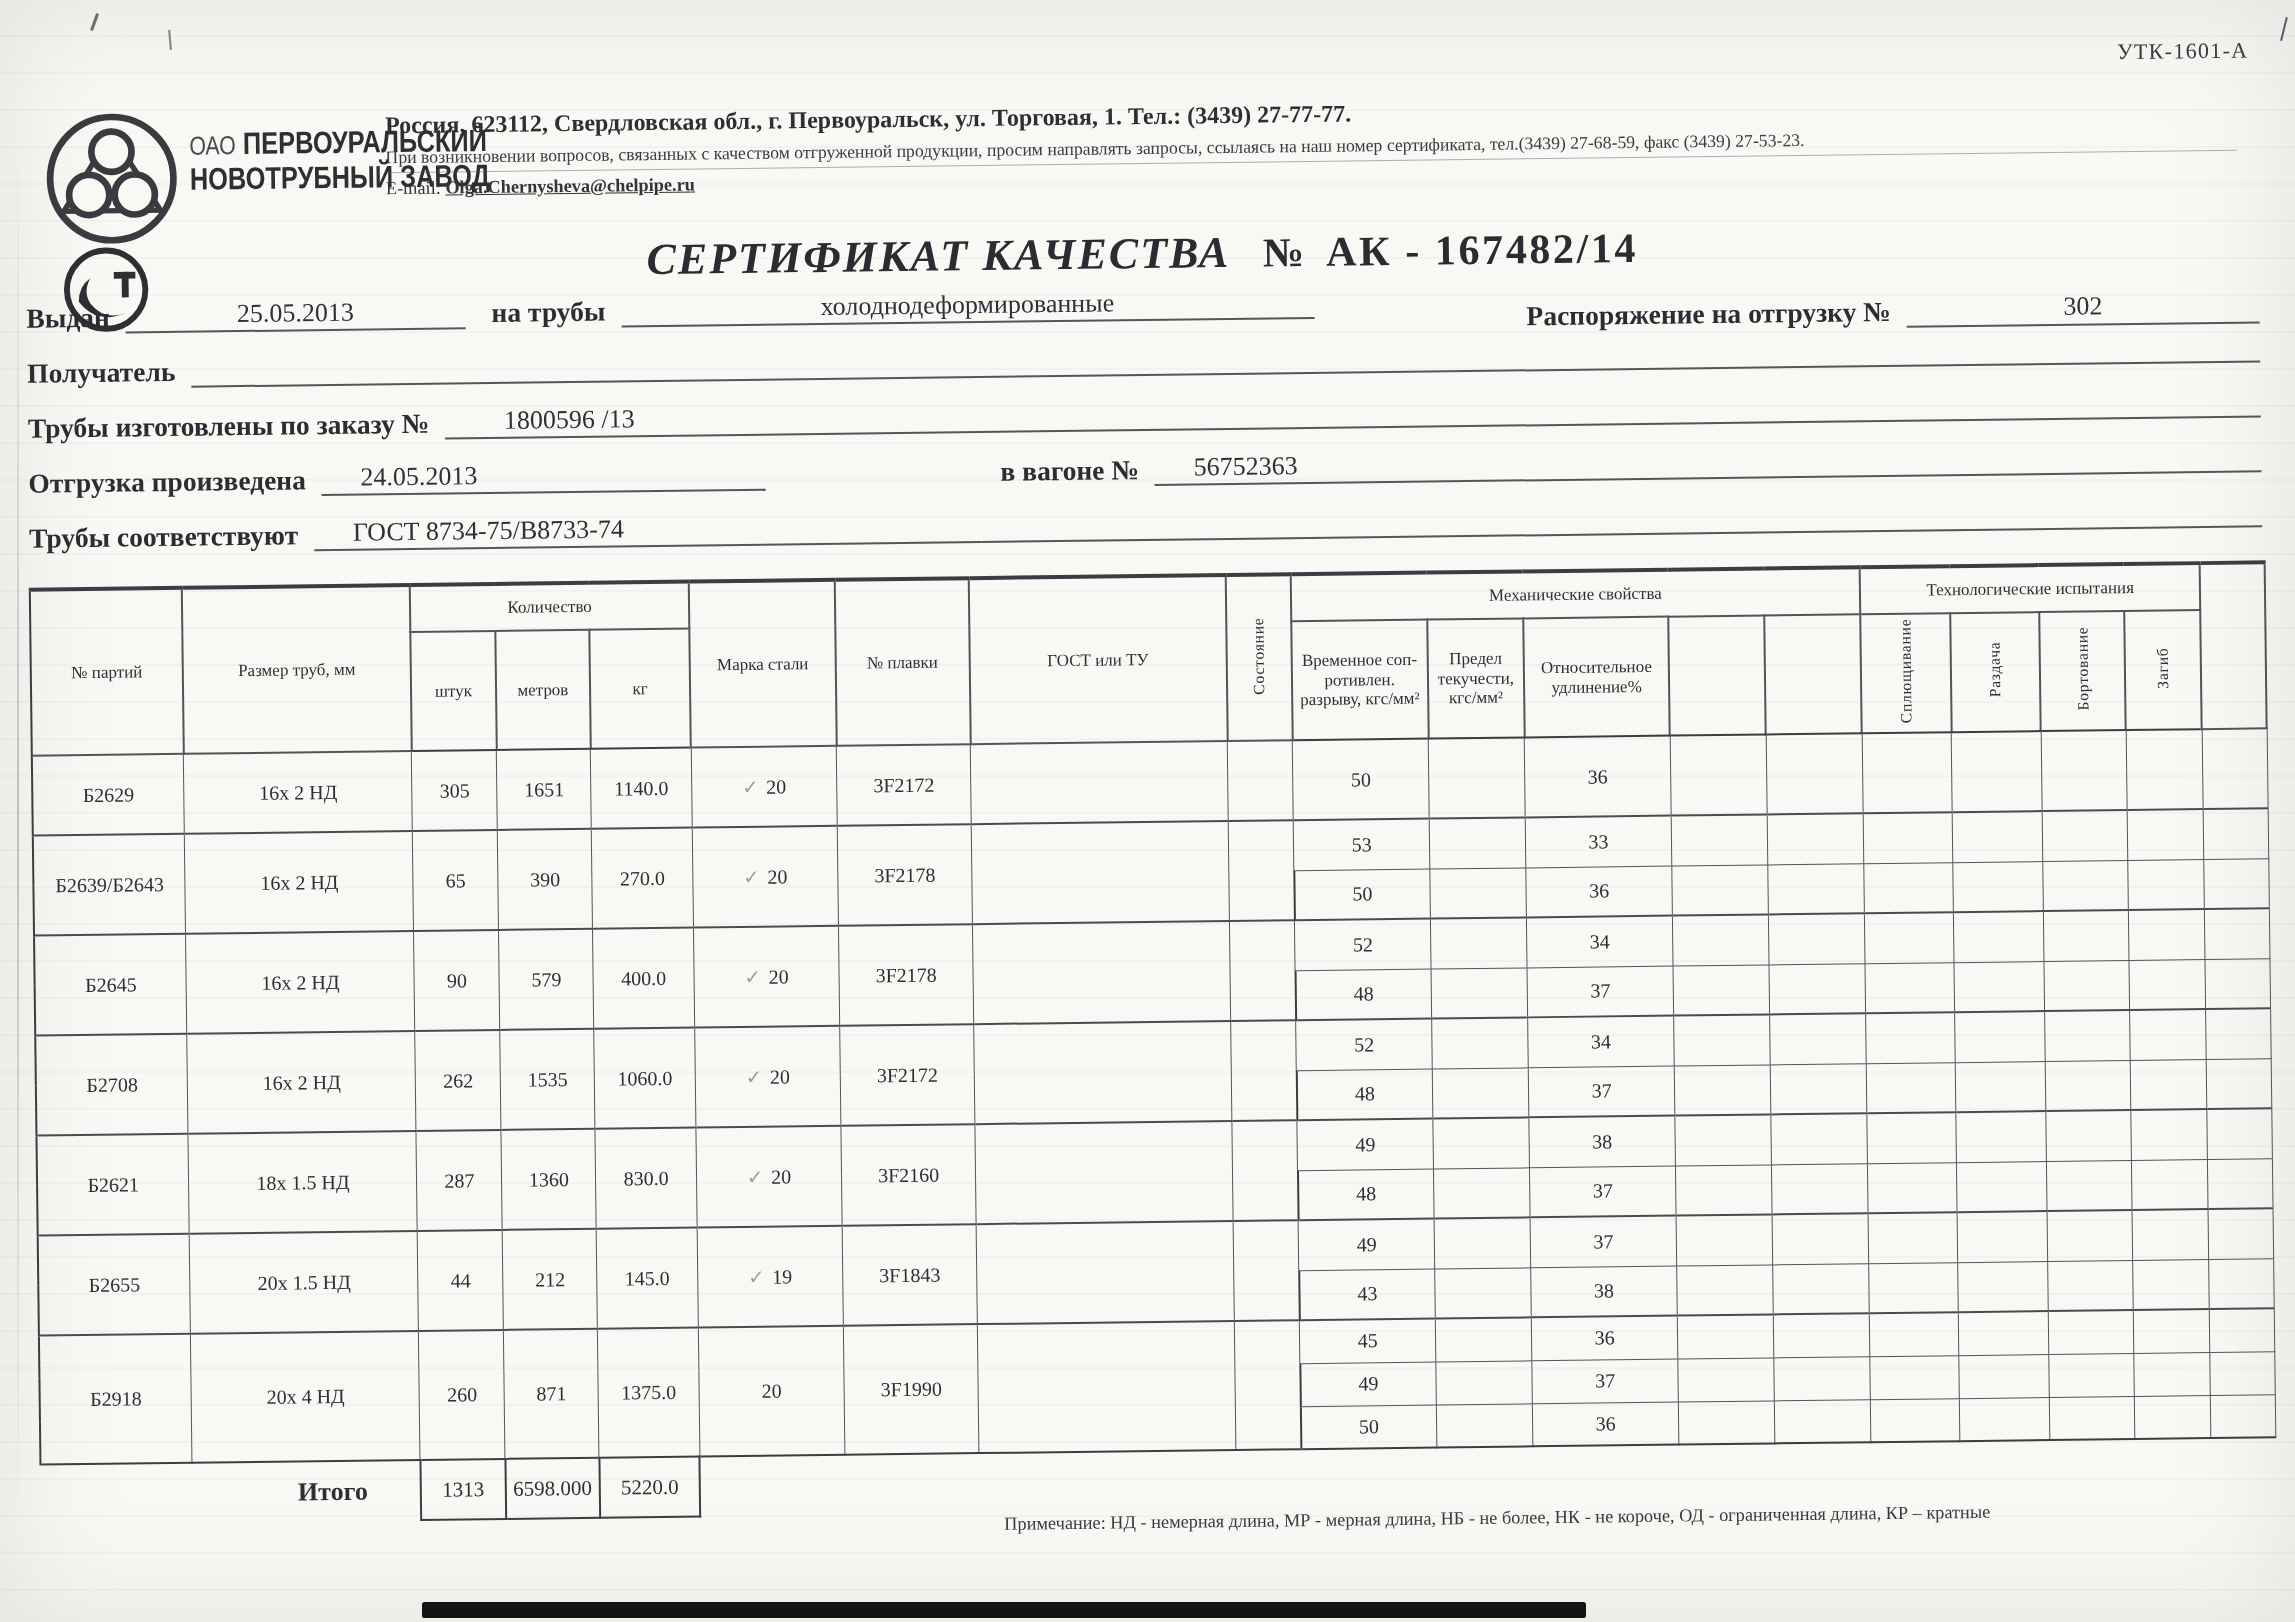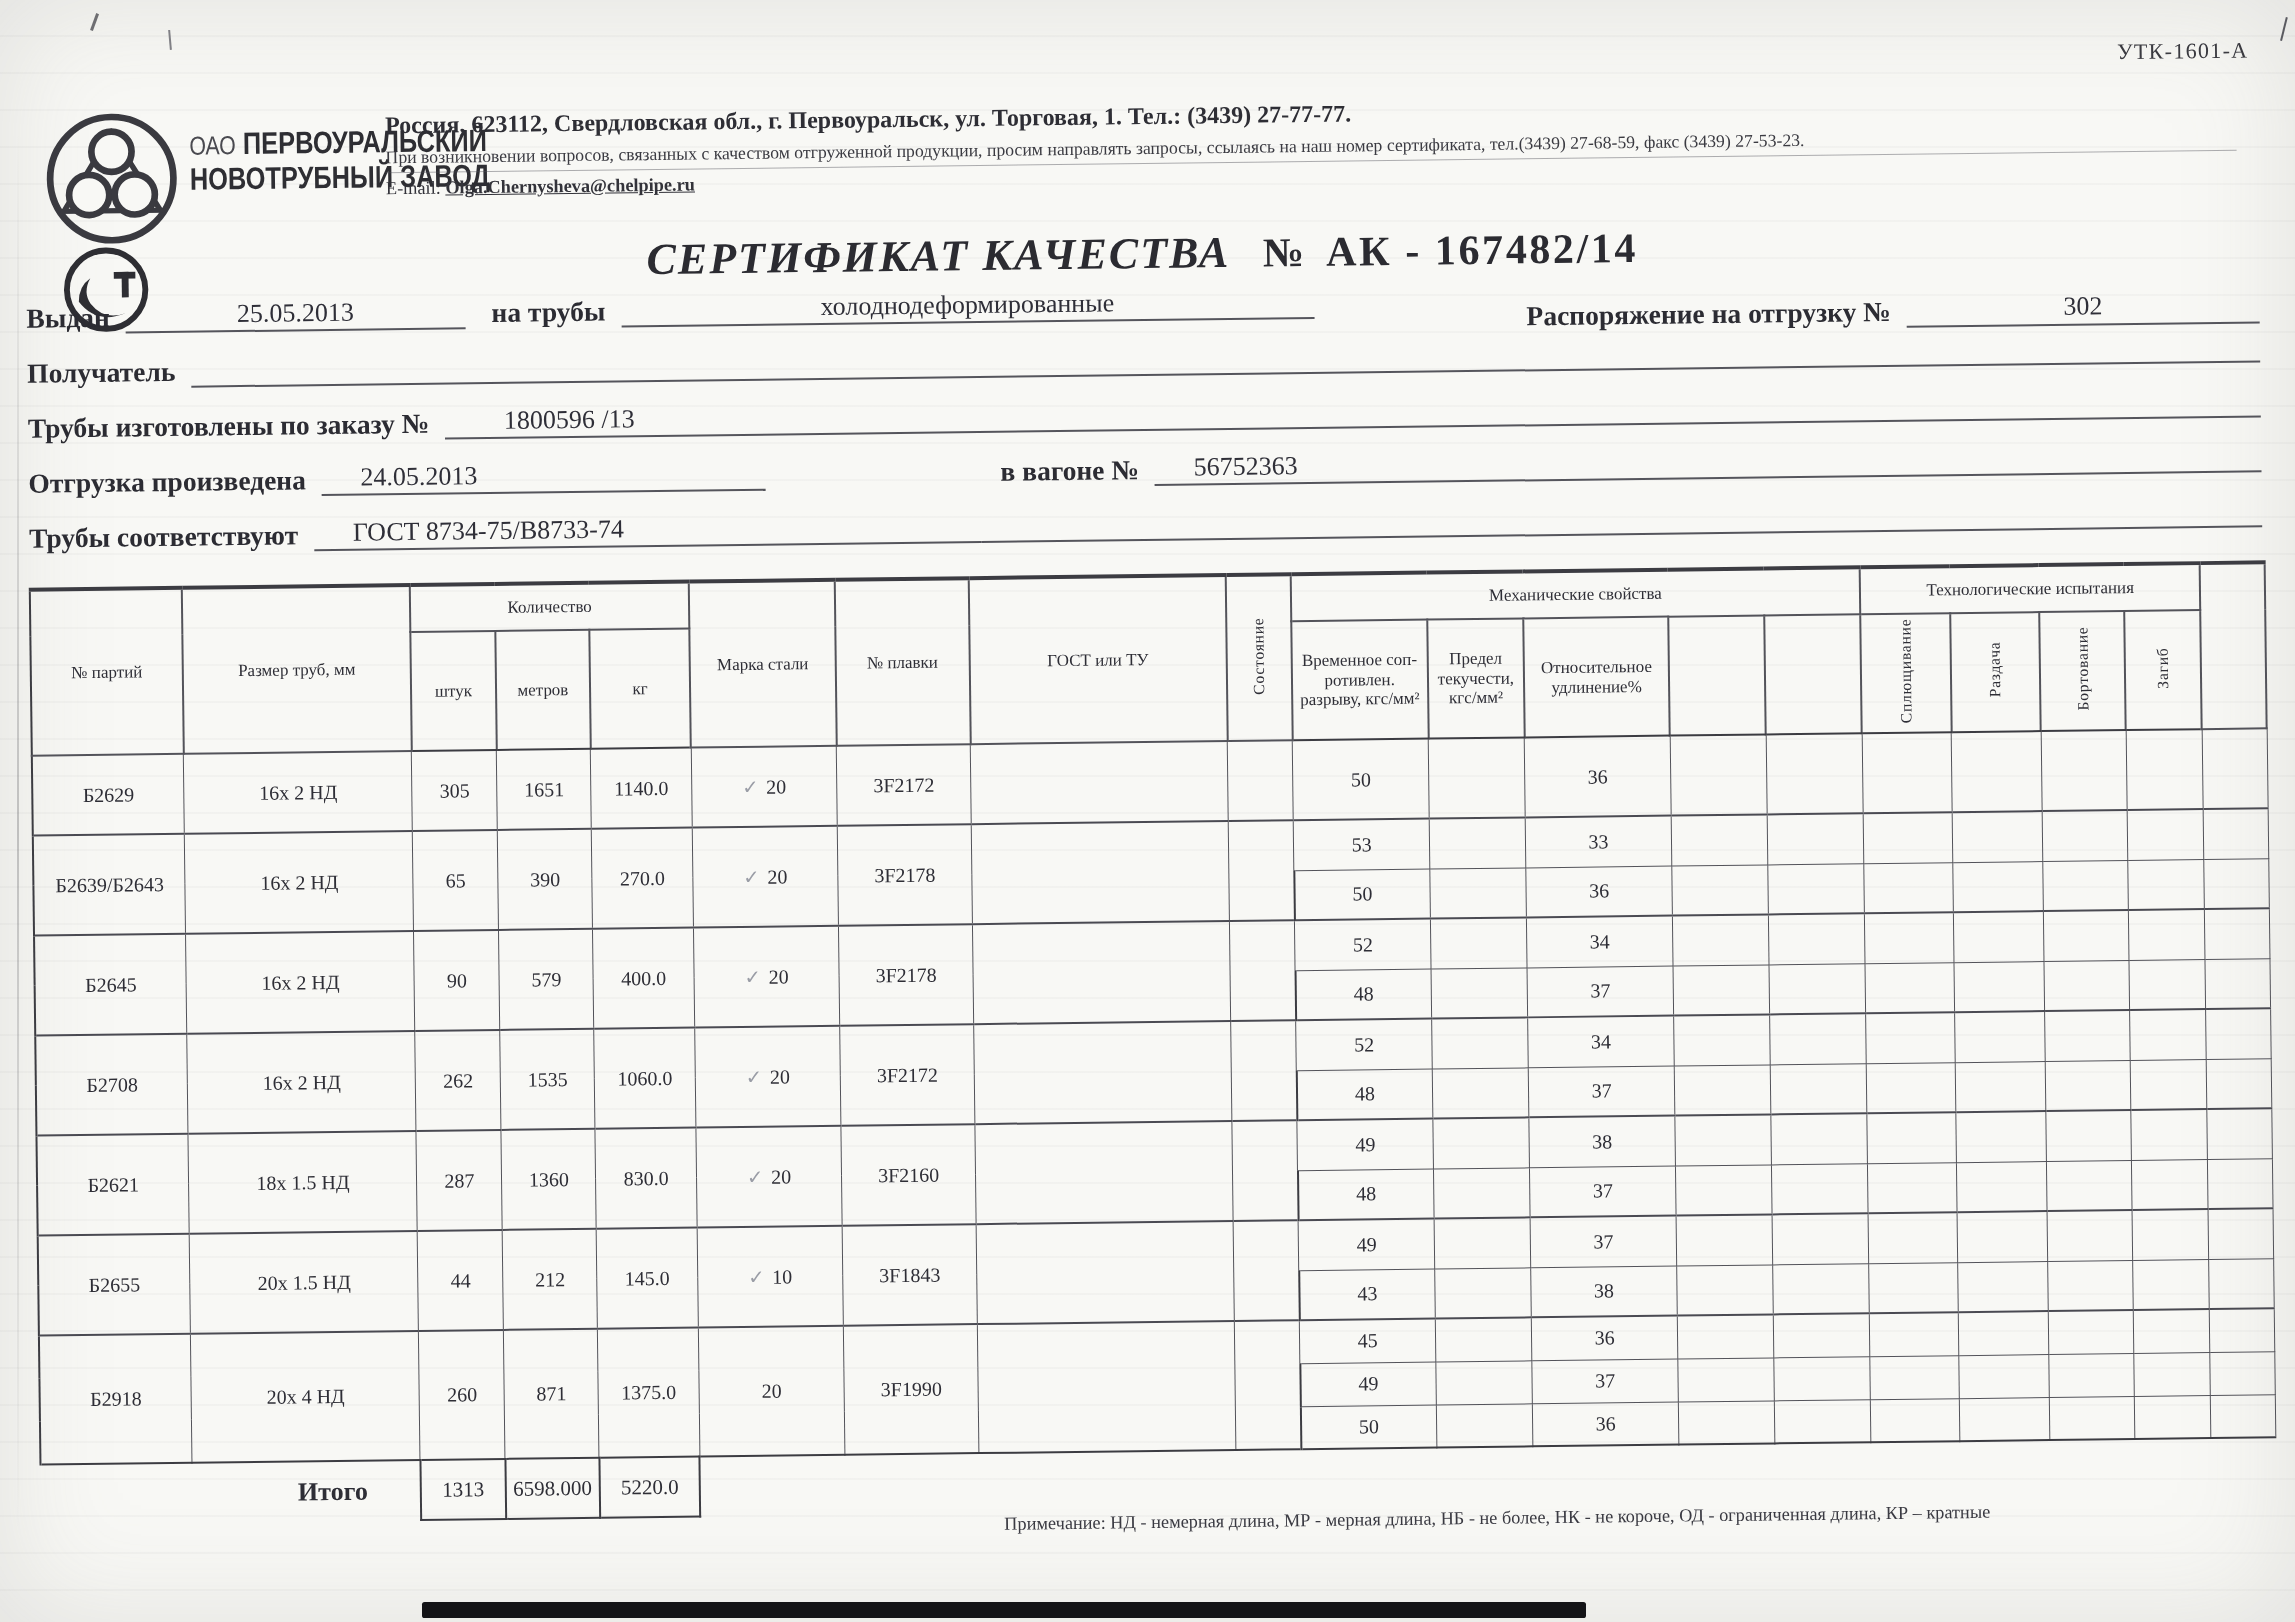--- a/index.html
+++ b/index.html
@@ -383,21 +383,21 @@
             <td class="c-tech"></td>
             <td class="c-tech"></td>
             <td class="c-trail"></td>
           </tr>
           <tr class="bstart" style="height: 50px;">
             <td class="c-batch" rowspan="2">Б2655</td>
             <td class="c-size" rowspan="2">20х 1.5 НД</td>
             <td class="c-num" rowspan="2">44</td>
             <td class="c-num" rowspan="2">212</td>
             <td class="c-num" rowspan="2">145.0</td>
-            <td class="c-steel" rowspan="2"><span class="chk">✓</span><span>10</span></td>
+            <td class="c-steel" rowspan="2"><span class="chk">✓</span><span>19</span></td>
             <td class="c-heat" rowspan="2">3F1843</td>
             <td class="c-gost" rowspan="2"></td>
             <td class="c-state" rowspan="2"></td>
             <td class="c-mech">49</td>
             <td class="c-mech"></td>
             <td class="c-mech">37</td>
             <td class="c-mech"></td>
             <td class="c-mech"></td>
             <td class="c-tech"></td>
             <td class="c-tech"></td>

